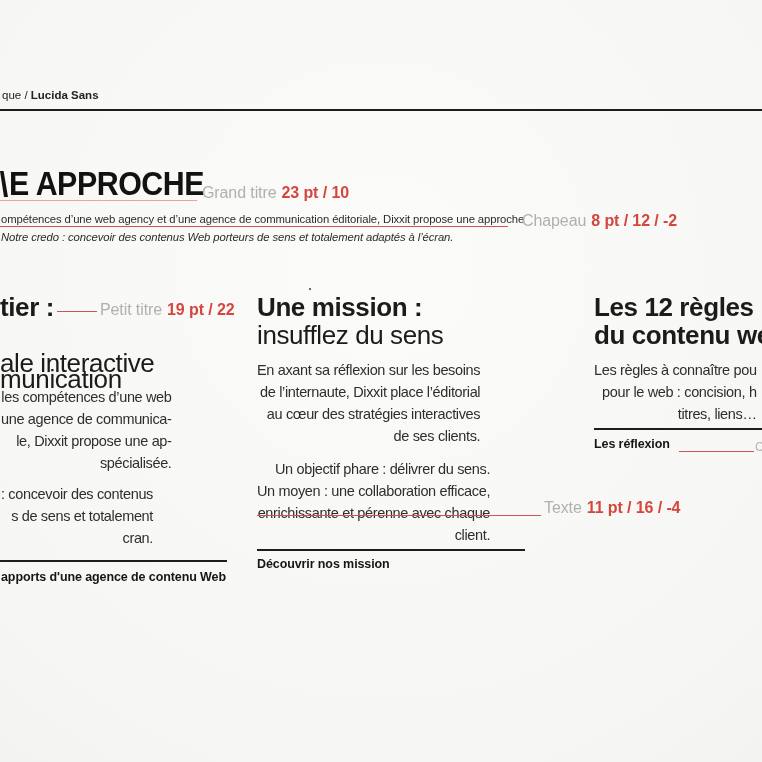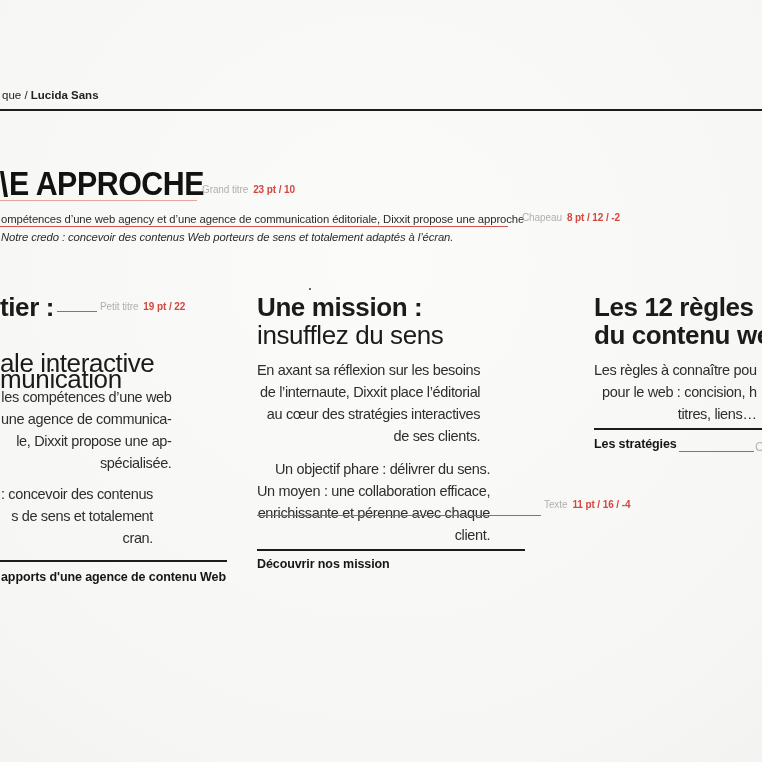--- a/index.html
+++ b/index.html
@@ -11,21 +11,21 @@
   .abs{position:absolute;white-space:nowrap;}
   .hline{position:absolute;}
   .header-text{font-size:11.5px;color:#232321;}
   .header-text .b{font-weight:bold;}
   .rule-dark{background:#1d1d1b;}
   .redline{background:#cf5650;height:1px;}
   .pinkline{background:#e7a59e;height:1px;}
   .title{font-size:33px;font-weight:bold;letter-spacing:-0.5px;color:#121210;
          transform:scaleX(0.92);transform-origin:0 50%;}
   .sliver{position:absolute;background:#121210;clip-path:polygon(0 0,45% 0,100% 100%,50% 100%);}
-  .ann{font-size:10px;letter-spacing:-0.1px;}
+  .ann{font-size:16px;letter-spacing:-0.1px;}
   .ann .lab{color:#b2b0ac;margin-right:5px;}
   .ann .val{color:#d5463f;font-weight:bold;}
   .chap{font-size:11.3px;letter-spacing:-0.1px;color:#2b2b28;line-height:17px;}
   .heading{font-size:26px;letter-spacing:-0.4px;color:#1b1b19;line-height:28px;}
   .heading .bold{font-weight:bold;}
   .bodytxt{font-size:14.5px;letter-spacing:-0.35px;color:#2e2e2b;}
   .bodytxt div{height:22px;line-height:22px;white-space:nowrap;text-align:right;}
   .linktxt{font-size:12.5px;font-weight:bold;color:#161614;letter-spacing:-0.1px;cursor:pointer;}
   .edgec{font-size:12.5px;color:#b8b6b2;}
   .dot{position:absolute;width:2px;height:2px;background:#3a3a38;border-radius:50%;}
@@ -90,17 +90,17 @@
   <div class="abs linktxt" style="left:257px;top:557px;">Découvrir nos mission</div>
 
   <div class="abs heading" style="left:594px;top:293px;font-weight:bold;">Les 12 règles</div>
   <div class="abs heading" style="left:594px;top:321px;font-weight:bold;">du contenu we</div>
   <div class="abs bodytxt" style="left:594px;top:359px;">
     <div>Les règles à connaître pou</div>
     <div>pour le web : concision, h</div>
     <div>titres, liens…</div>
   </div>
   <div class="hline rule-dark" style="left:594px;top:428px;width:168px;height:1.5px;"></div>
-  <div class="abs linktxt" style="left:594px;top:437px;">Les stratégies</div>
+  <div class="abs linktxt" style="left:594px;top:437px;">Les réflexion</div>
   <div class="hline redline" style="left:679px;top:451px;width:75px;"></div>
   <div class="abs edgec" style="left:755px;top:440px;">C</div>
 
 </div>
 
 </body></html>

